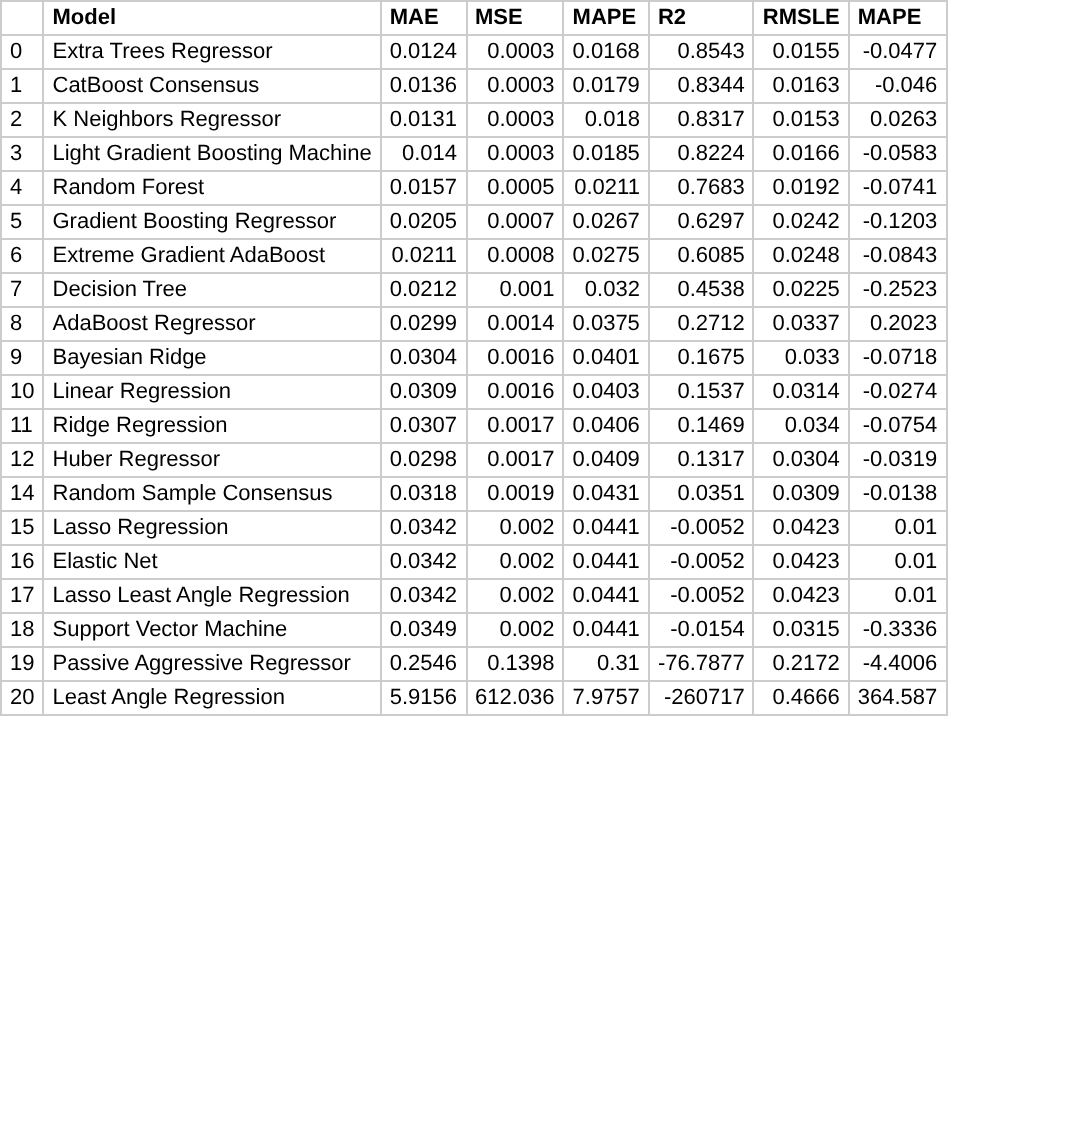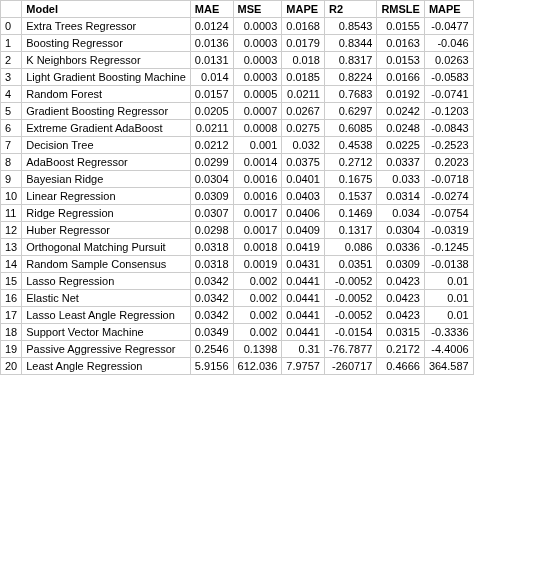--- a/index.html
+++ b/index.html
@@ -61,21 +61,21 @@
         <td>Extra Trees Regressor</td>
         <td class="highlight-yellow">0.0124</td>
         <td class="highlight-yellow">0.0003</td>
         <td class="highlight-yellow">0.0168</td>
         <td>0.8543</td>
         <td>0.0155</td>
         <td>-0.0477</td>
       </tr>
       <tr>
         <td>1</td>
-        <td>Boosting Regressor</td>
+        <td>CatBoost Consensus</td>
         <td>0.0136</td>
         <td class="highlight-yellow">0.0003</td>
         <td>0.0179</td>
         <td>0.8344</td>
         <td>0.0163</td>
         <td>-0.046</td>
       </tr>
       <tr>
         <td>2</td>
         <td>K Neighbors Regressor</td>
@@ -180,30 +180,20 @@
         <td>12</td>
         <td>Huber Regressor</td>
         <td>0.0298</td>
         <td>0.0017</td>
         <td>0.0409</td>
         <td>0.1317</td>
         <td>0.0304</td>
         <td>-0.0319</td>
       </tr>
       <tr>
-        <td>13</td>
-        <td>Orthogonal Matching Pursuit</td>
-        <td>0.0318</td>
-        <td>0.0018</td>
-        <td>0.0419</td>
-        <td>0.086</td>
-        <td>0.0336</td>
-        <td>-0.1245</td>
-      </tr>
-      <tr>
         <td>14</td>
         <td>Random Sample Consensus</td>
         <td>0.0318</td>
         <td>0.0019</td>
         <td>0.0431</td>
         <td>0.0351</td>
         <td>0.0309</td>
         <td>-0.0138</td>
       </tr>
       <tr>

